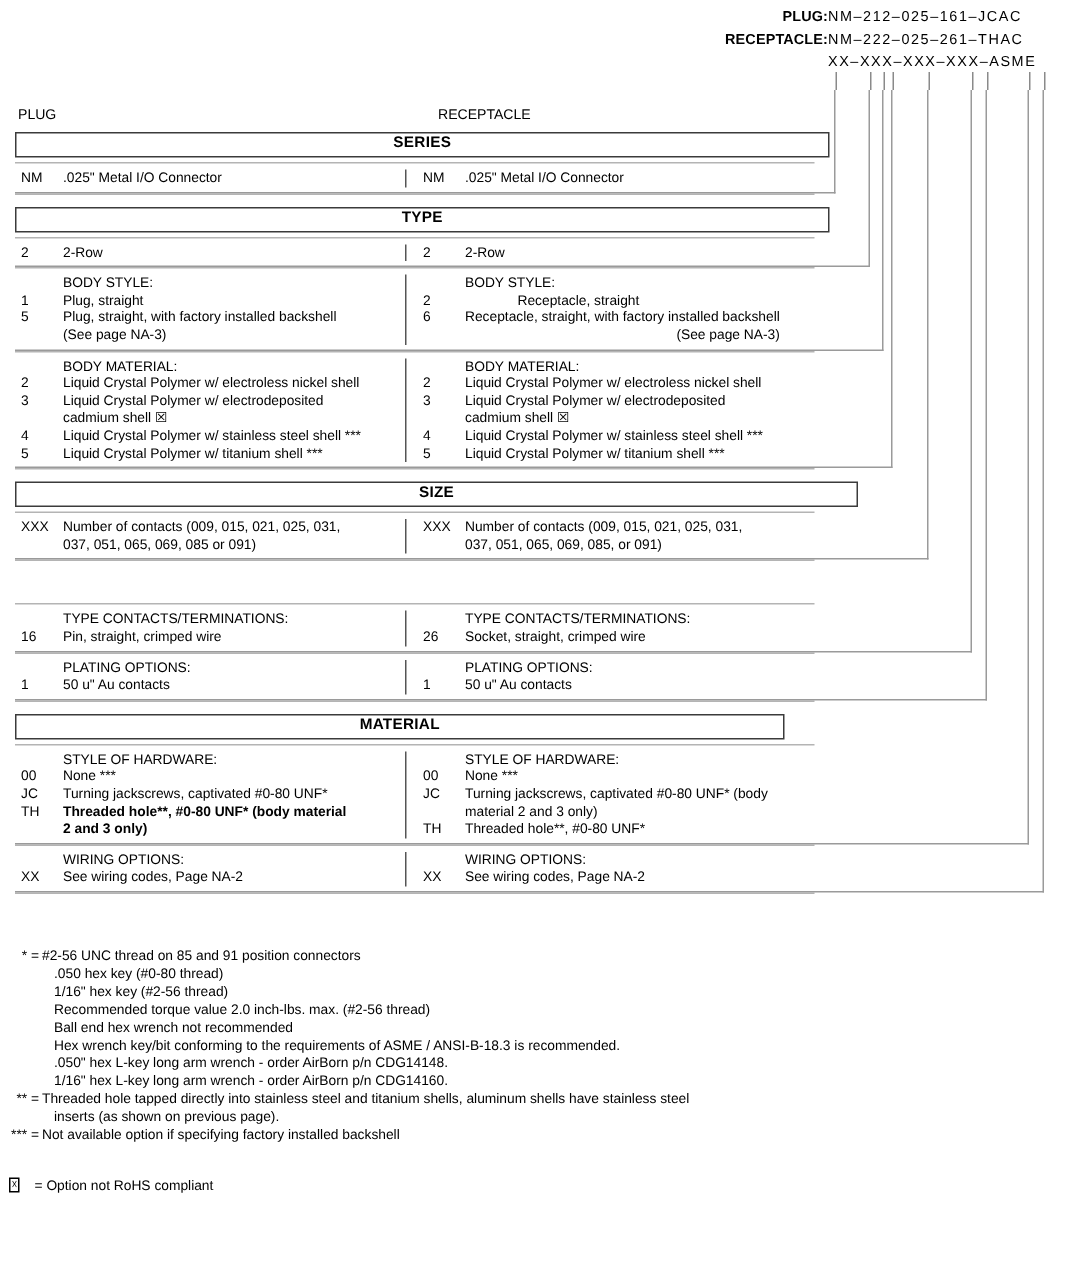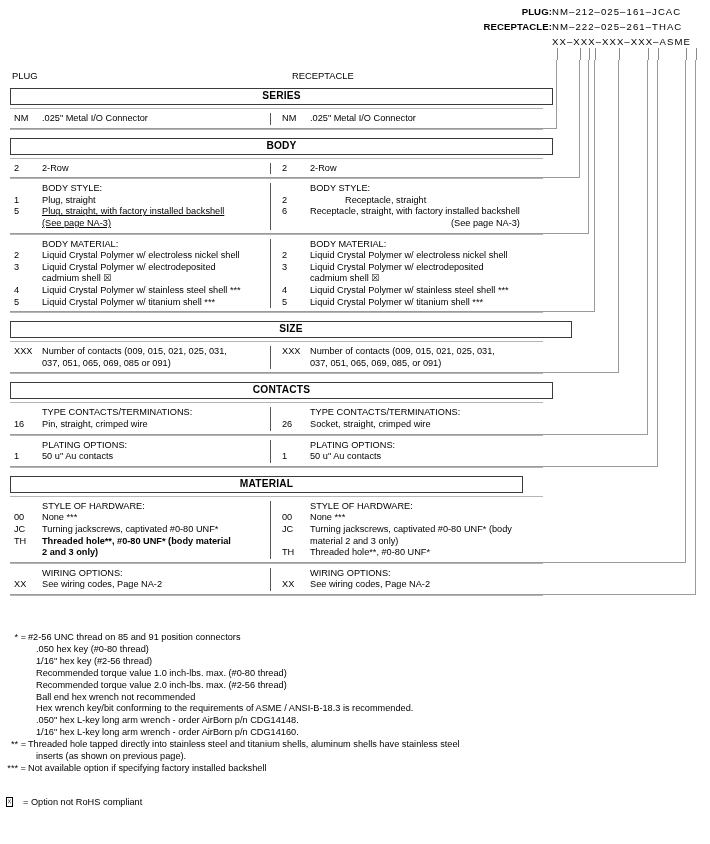--- a/index.html
+++ b/index.html
@@ -178,21 +178,21 @@
     <div class="colsplit" style="top: 113px; left: 270px; height: 11.6px;"></div>
     <div class="cell" style="top: 113px; left: 14px; width: 260px;">
       <div class="code" style="top: 0px;">NM</div>
       <div class="desc" style="top: 0px;">.025" Metal I/O Connector</div>
     </div>
     <div class="cell" style="top: 113px; left: 282px; width: 260px;">
       <div class="code" style="top: 0px;">NM</div>
       <div class="desc" style="top: 0px;">.025" Metal I/O Connector</div>
     </div>
     <div class="rowgroup topline" style="top: 128.6px; width: 533px; height: 1px;"></div>
-    <div class="sec-title" style="top: 137.6px; width: 543px;">BODY</div>
+    <div class="sec-title" style="top: 137.6px; width: 543px;">TYPE</div>
     <div class="rowgroup topline" style="top: 157.6px; width: 533px; height: 20.6px;"></div>
     <div class="colsplit" style="top: 162.6px; left: 270px; height: 11.6px;"></div>
     <div class="cell" style="top: 162.6px; left: 14px; width: 260px;">
       <div class="code" style="top: 0px;">2</div>
       <div class="desc" style="top: 0px;">2-Row</div>
     </div>
     <div class="cell" style="top: 162.6px; left: 282px; width: 260px;">
       <div class="code" style="top: 0px;">2</div>
       <div class="desc" style="top: 0px;">2-Row</div>
     </div>
@@ -200,21 +200,21 @@
     <div class="colsplit" style="top: 183.2px; left: 270px; height: 46.4px;"></div>
     <div class="cell" style="top: 183.2px; left: 14px; width: 260px;">
       <div class="hdr" style="top: 0px;">BODY STYLE:</div>
     </div>
     <div class="cell" style="top: 194.8px; left: 14px; width: 262px;">
       <div class="code" style="top: 0px;">1</div>
       <div class="desc" style="top: 0px;">Plug, straight</div>
     </div>
     <div class="cell" style="top: 206.4px; left: 14px; width: 262px;">
       <div class="code" style="top: 0px;">5</div>
-      <div class="desc" style="top: 0px; text-decoration: underline;">Plug, straight, with factory installed backshell
+      <div class="desc" style="top: 0px;">Plug, straight, with factory installed backshell
 (See page NA-3)</div>
     </div>
     <div class="cell" style="top: 183.2px; left: 282px; width: 270px;">
       <div class="hdr" style="top: 0px;">BODY STYLE:</div>
     </div>
     <div class="cell" style="top: 194.8px; left: 282px; width: 270px;">
       <div class="code" style="top: 0px;">2</div>
       <div class="desc" style="top: 0px; margin-left: 35px;">Receptacle, straight</div>
     </div>
     <div class="cell" style="top: 206.4px; left: 282px; width: 270px;">
@@ -272,21 +272,20 @@
       <div class="code" style="top: 0px;">XXX</div>
       <div class="desc" style="top: 0px;">Number of contacts (009, 015, 021, 025, 031,
 037, 051, 065, 069, 085 or 091)</div>
     </div>
     <div class="cell" style="top: 346.2px; left: 282px; width: 260px;">
       <div class="code" style="top: 0px;">XXX</div>
       <div class="desc" style="top: 0px;">Number of contacts (009, 015, 021, 025, 031,
 037, 051, 065, 069, 085, or 091)</div>
     </div>
     <div class="rowgroup topline" style="top: 373.4px; width: 533px; height: 1px;"></div>
-    <div class="sec-title" style="top: 382.4px; width: 543px;">CONTACTS</div>
     <div class="rowgroup topline" style="top: 402.4px; width: 533px; height: 32.2px;"></div>
     <div class="colsplit" style="top: 407.4px; left: 270px; height: 23.2px;"></div>
     <div class="cell" style="top: 407.4px; left: 14px; width: 260px;">
       <div class="hdr" style="top: 0px;">TYPE CONTACTS/TERMINATIONS:</div>
     </div>
     <div class="cell" style="top: 419px; left: 14px; width: 262px;">
       <div class="code" style="top: 0px;">16</div>
       <div class="desc" style="top: 0px;">Pin, straight, crimped wire</div>
     </div>
     <div class="cell" style="top: 407.4px; left: 282px; width: 270px;">
@@ -376,21 +375,20 @@
     <div class="rail" style="left: 10px; top: 60px; width: 686px; height: 535px;"></div>
   </div>
 
 <div id="footnotes">
   <div class="fn-row">
     <span class="marker">* =</span>
     <span>#2-56 UNC thread on 85 and 91 position connectors</span>
   </div>
   <div class="fn-sub">.050 hex key (#0-80 thread)</div>
   <div class="fn-sub">1/16" hex key (#2-56 thread)</div>
-  <div class="fn-sub">Recommended torque value 1.0 inch-lbs. max. (#0-80 thread)</div>
   <div class="fn-sub">Recommended torque value 2.0 inch-lbs. max. (#2-56 thread)</div>
   <div class="fn-sub">Ball end hex wrench not recommended</div>
   <div class="fn-sub">Hex wrench key/bit conforming to the requirements of ASME / ANSI-B-18.3 is recommended.</div>
   <div class="fn-sub">.050" hex L-key long arm wrench - order AirBorn p/n CDG14148.</div>
   <div class="fn-sub">1/16" hex L-key long arm wrench - order AirBorn p/n CDG14160.</div>
 
   <div class="fn-row">
     <span class="marker">** =</span>
     <span>Threaded hole tapped directly into stainless steel and titanium shells, aluminum shells have stainless steel</span>
   </div>

